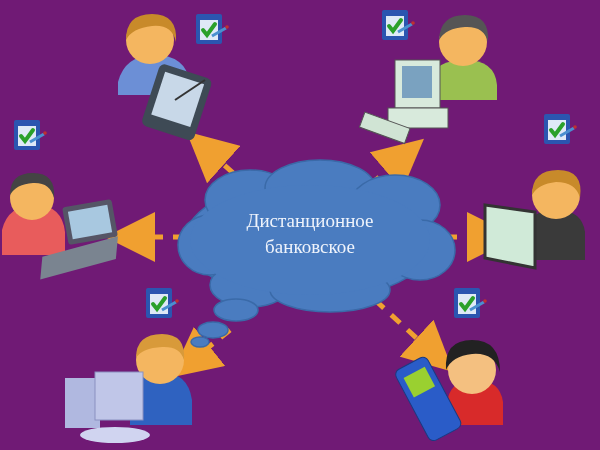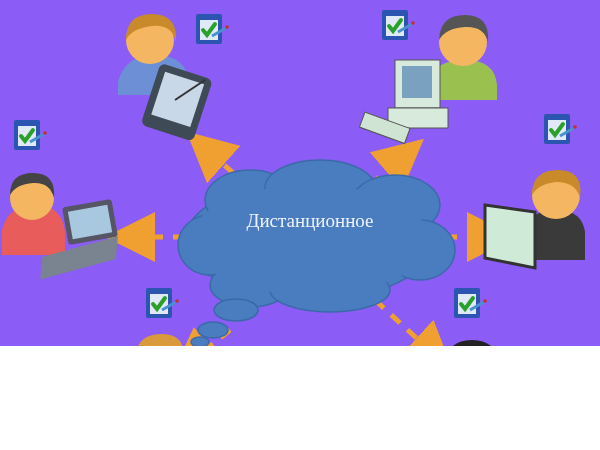--- a/index.html
+++ b/index.html
@@ -1,16 +1,16 @@
 <!DOCTYPE html>
 <html><head>
 <meta charset="utf-8">
 <style>
   html,body{margin:0;padding:0;background:#fff;}
-  #stage{position:relative;width:600px;height:346px;overflow:hidden;background:#8b5cf6;font-family:"Liberation Serif","DejaVu Serif",serif;}
+  #stage{position:relative;width:600px;height:450px;overflow:hidden;background:#701a75;font-family:"Liberation Serif","DejaVu Serif",serif;}
   svg{position:absolute;left:0;top:0;}
   .cloud-text{position:absolute;left:222px;top:208px;width:176px;text-align:center;color:#eef3fb;font-size:19px;line-height:26px;}
   .cloud-text div{white-space:nowrap;}
 </style>
 </head>
 <body>
 
 <div id="stage">
 
   <svg width="600" height="450" viewBox="0 0 600 450">
@@ -113,14 +113,15 @@
       <path d="M446,370 Q444,340 472,340 Q500,340 500,372 Q494,352 472,354 Q452,356 446,370z" fill="#222"></path>
       <g transform="rotate(-28 425 395)">
         <rect x="408" y="360" width="36" height="80" rx="6" fill="#2a5cc8" stroke="#1a3a80"></rect>
         <rect x="414" y="370" width="24" height="22" fill="#9ad030"></rect>
       </g>
     </g>
   </svg>
 
   <div class="cloud-text">
     <div>Дистанционное</div>
+    <div>банковское</div>
   </div>
 </div>
 
 </body></html>

